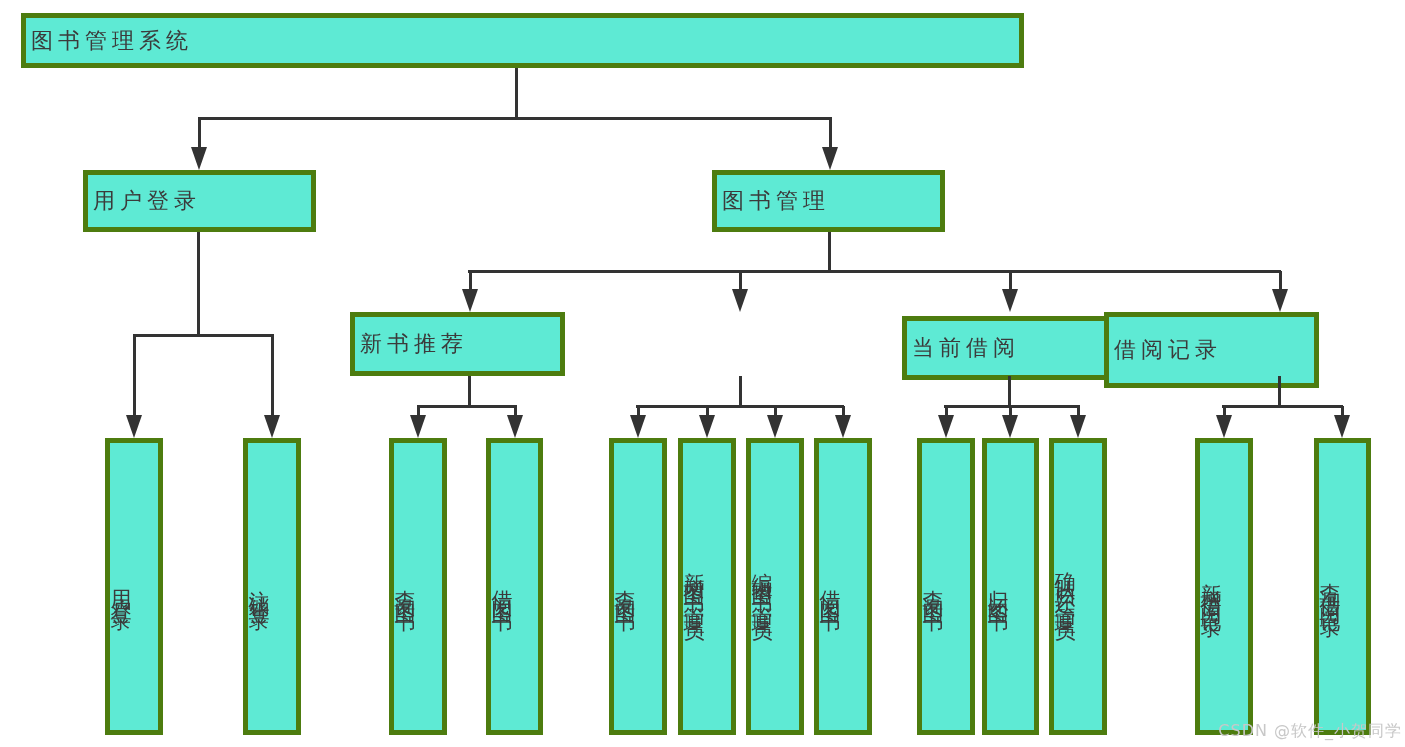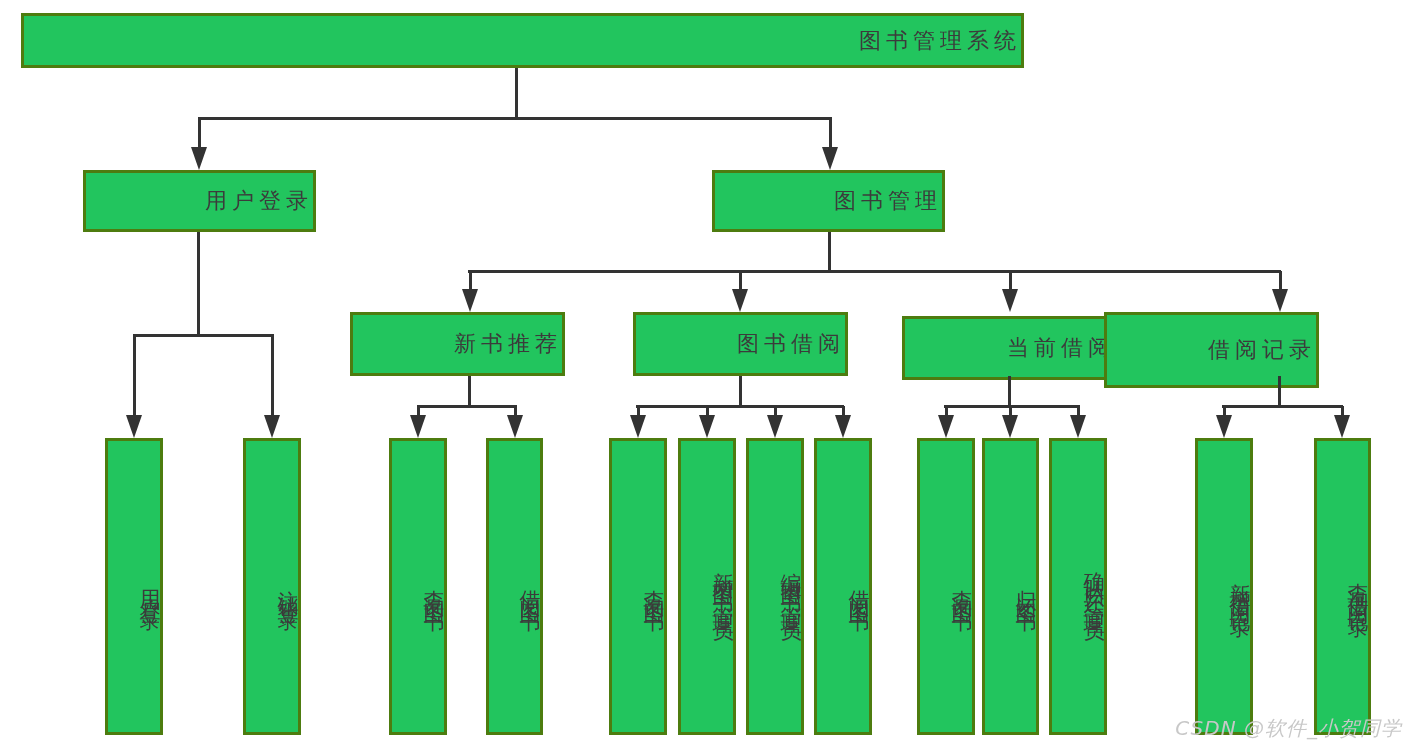--- a/index.html
+++ b/index.html
@@ -1,70 +1,67 @@
 <!DOCTYPE html>
 <html><head>
 <meta charset="utf-8">
 <style>
   html,body { margin:0; padding:0; background:#ffffff; }
   .canvas {
     position:relative; width:1405px; height:747px; background:#ffffff; overflow:hidden;
     font-family:"DejaVu Sans","Liberation Sans",sans-serif;
   }
   .box {
-    position:absolute; box-sizing:border-box; background:#22c55e;
-    border:3px solid #4d7c0f; color:#3b3b3b;
-    display:flex; align-items:center; justify-content:flex-end;
+    position:absolute; box-sizing:border-box; background:#5eead4;
+    border:5px solid #4d7c0f; color:#3b3b3b;
+    display:flex; align-items:center; justify-content:flex-start;
     font-size:22px; letter-spacing:5px; white-space:nowrap;
   }
   .box > span { display:block; text-indent:5px; }
   .v-box > span {
     writing-mode:vertical-rl; text-orientation:mixed;
     font-size:21px; letter-spacing:7px; line-height:1; text-indent:0;
     white-space:normal; max-height:280px;
   }
   .line { position:absolute; background:#333333; }
   .arrow { position:absolute; width:16px; }
   .arrow::before {
     content:""; position:absolute; left:6.5px; top:0; bottom:12px; width:3px; background:#333333;
   }
   .arrow::after {
     content:""; position:absolute; left:0; bottom:0; width:0; height:0;
     border-left:8px solid transparent; border-right:8px solid transparent;
     border-top:23px solid #333333;
   }
   .watermark {
     position:absolute; right:3px; bottom:5px; z-index:5;
-    color:#c8c8c8; font-size:20px; letter-spacing:1px;font-style:italic;
+    color:#c8c8c8; font-size:16px; letter-spacing:1px;
   }
 </style>
 </head>
 <body>
 
 <div class="canvas">
 
   <div class="box" style="left:21px; top:13px; width:1003px; height:55px;">
     <span>图书管理系统</span>
   </div>
 
   <div class="box" style="left:83px; top:170px; width:233px; height:62px;">
     <span>用户登录</span>
   </div>
 
-  <div class="box" style="left:712px; top:170px; width:233px; height:62px;padding-left:48px;">
+  <div class="box" style="left:712px; top:170px; width:233px; height:62px;">
     <span>图书管理</span>
   </div>
 
   <div class="box" style="left:350px; top:312px; width:215px; height:64px;">
     <span>新书推荐</span>
   </div>
 
-  <div class="box" style="left:633px; top:312px; width:215px; height:64px;">
-    <span>图书借阅</span>
-  </div>
 
   <div class="box" style="left:902px; top:316px; width:216px; height:64px;">
     <span>当前借阅</span>
   </div>
 
   <div class="box" style="left:1104px; top:312px; width:215px; height:76px;">
     <span>借阅记录</span>
   </div>
 
   <div class="box v-box" style="left:105px; top:438px; width:58px; height:297px;">

